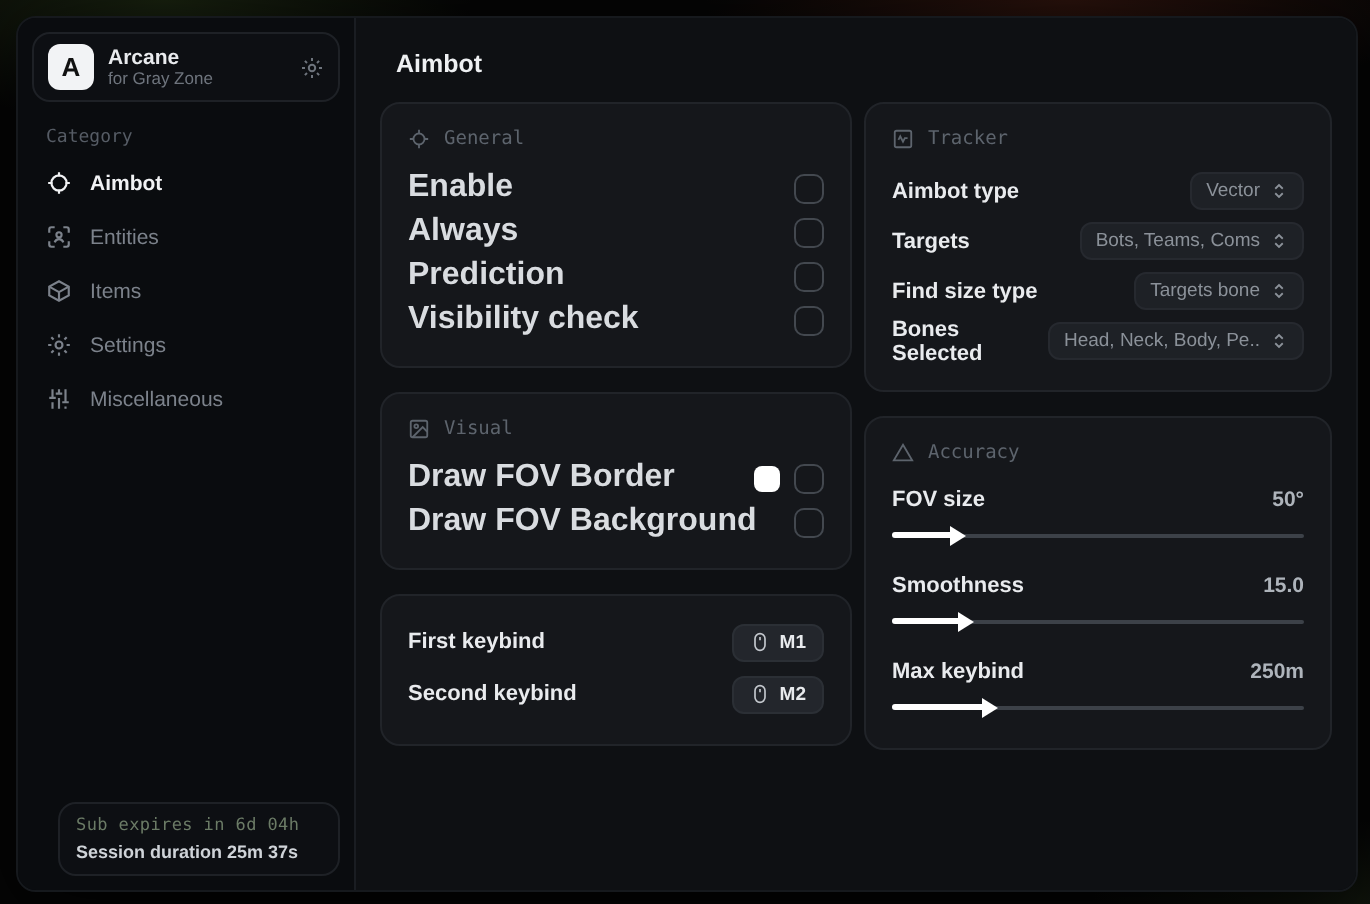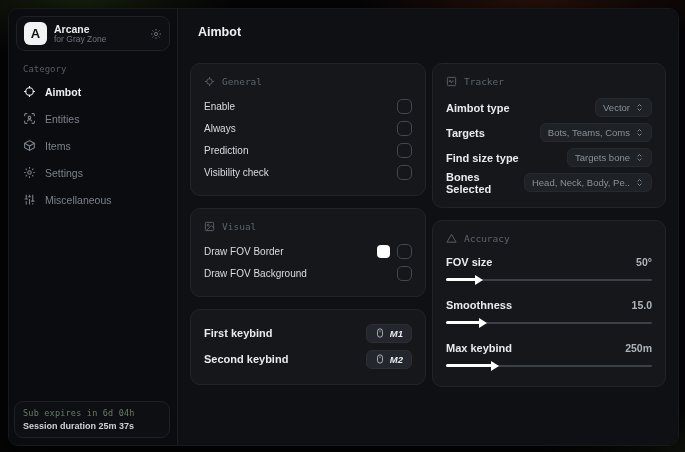--- a/index.html
+++ b/index.html
@@ -24,50 +24,50 @@
   .brand-name{color:#e9ebee;font-size:10.5px;font-weight:bold;}
   .brand-sub{color:#6e747d;font-size:8.5px;}
   .brand-gear{color:#6e747d;display:flex;}
   .cat-label{color:#565c65;font-size:9px;margin:13px 0 4px 14px;
     font-family:"DejaVu Sans Mono",monospace;}
   .nav{display:flex;flex-direction:column;}
   .nav-item{display:flex;align-items:center;gap:9px;padding:7px 14px;cursor:pointer;
     color:#7c828b;font-size:10.5px;}
   .nav-item .nicon{display:flex;color:inherit;}
   .nav-item.active{color:#f1f2f4;font-weight:bold;}
-  .side-footer{margin:auto 7px 7px 5px;border:1px solid #1e2126;border-radius:9px;
+  .side-footer{margin:auto 7px 7px 20px;border:1px solid #1e2126;border-radius:9px;
     padding:6px 8px;background:#0d0f13;}
   .expires{color:#6b7b66;font-size:8.5px;font-family:"DejaVu Sans Mono",monospace;letter-spacing:.2px;}
   .session{color:#cfd3d8;font-size:9px;font-weight:bold;margin-top:3px;}
   
   .main{flex:1;background:#0e1013;padding:10px 12px;overflow:hidden;}
   .page-title{color:#eef0f2;font-size:12.5px;font-weight:bold;margin:6px 0 12px 8px;}
   .cols{display:flex;gap:6px;align-items:flex-start;}
-  .col{display:flex;flex-direction:column;gap:12px;margin-top:12px;}
+  .col{display:flex;flex-direction:column;gap:12px;}
   .col-left{width:240px;}
   .col-right{width:238px;}
   .panel{background:#15171b;border:1px solid #212429;border-radius:10px;
     padding:10px 13px 12px 13px;}
   .panel-head{display:flex;align-items:center;gap:7px;color:#5d646d;
     font-size:9.5px;font-family:"DejaVu Sans Mono",monospace;margin:2px 0 8px 0;}
   .panel-head .picon{display:flex;color:#5d646d;}
   .row{display:flex;align-items:center;justify-content:space-between;min-height:22px;}
-  .row-label{color:#d9dce0;font-size:10px;font-weight:400;}
+  .row-label{color:#d9dce0;font-size:16px;font-weight:700;}
   .row-label.bold{font-weight:bold;color:#e9ebee;font-size:11px;}
   .checkbox{width:15px;height:15px;border:1.5px solid #43484f;border-radius:5px;
     background:transparent;box-sizing:border-box;cursor:pointer;}
   .row-end{display:flex;align-items:center;gap:7px;}
   .swatch{width:13px;height:13px;border-radius:4px;cursor:pointer;}
   .dropdown{display:flex;align-items:center;gap:5px;background:#1e2126;border:1px solid #26292f;
     border-radius:6px;padding:3px 7px;cursor:pointer;max-width:150px;}
   .dropdown .dd-val{color:#8b9199;font-size:9.5px;white-space:nowrap;overflow:hidden;text-overflow:ellipsis;}
   .dropdown .dd-icon{display:flex;color:#8b9199;}
   .keybtn{display:flex;align-items:center;gap:5px;background:#23262c;border:1px solid #2b2f35;
     border-radius:6px;padding:3px 8px;cursor:pointer;}
-  .keybtn .kb-val{color:#e8eaed;font-size:9.5px;font-weight:bold;font-style:italic;}
+  .keybtn .kb-val{color:#e8eaed;font-size:9.5px;font-weight:bold;}
   .keybtn .kb-icon{display:flex;color:#c3c7cd;}
   .tracker-row{min-height:25px;align-items:center;}
   .slider-group{margin:3px 0 9px 0;}
   .slider-row{display:flex;align-items:center;justify-content:space-between;min-height:20px;}
   .slider-val{color:#aeb4bb;font-size:10.5px;font-weight:bold;}
   .slider{position:relative;height:12px;margin-top:2px;cursor:pointer;}
   .slider .track{position:absolute;left:0;right:0;top:5px;height:2px;background:#3c4148;border-radius:2px;}
   .slider .fill{position:absolute;left:0;top:4px;height:3px;background:#ffffff;border-radius:2px;}
   .slider .thumb{position:absolute;top:1px;width:0;height:0;margin-left:-2px;
     border-top:5px solid transparent;border-bottom:5px solid transparent;border-left:8px solid #ffffff;}

